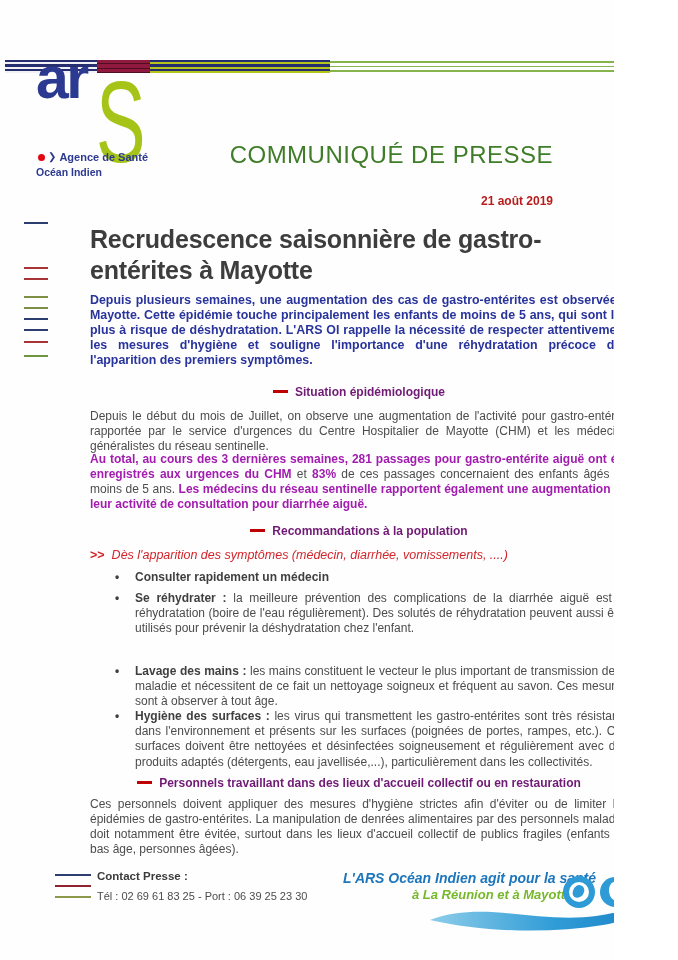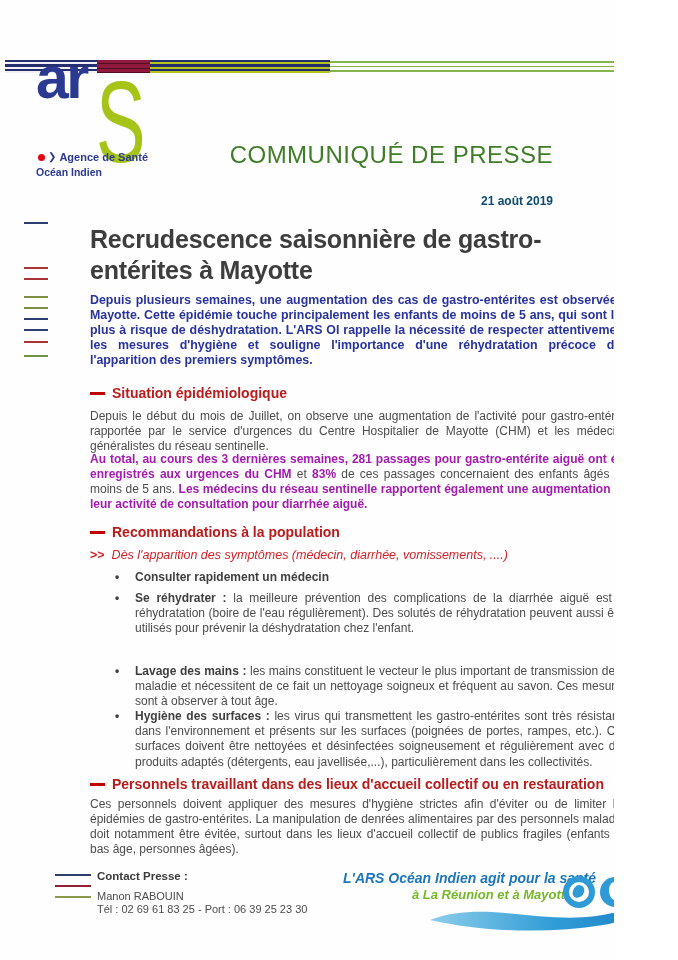--- a/index.html
+++ b/index.html
@@ -30,32 +30,32 @@
     transform:scale(0.58,0.9); transform-origin:left top; }
   .logo-subline { position:absolute; left:38px; top:151px; display:flex; align-items:center; gap:3px; }
   .logo-dot { width:7px; height:7px; border-radius:50%; background:#e30613; display:inline-block; }
   .logo-chevron { color:#2b3990; font-size:10px; font-weight:bold; line-height:1; }
   .logo-sub1 { color:#2b3990; font-size:11px; font-weight:bold; }
   .logo-sub2 { position:absolute; left:36px; top:166px; color:#2b3990; font-size:10.5px; font-weight:bold; }
 
   
   .doc-type { position:absolute; right:61px; top:141px; color:#3f7d28;
     font-size:24px; letter-spacing:0.5px; white-space:nowrap; }
-  .doc-date { position:absolute; right:61px; top:194px; color:#0c4a6e;
+  .doc-date { position:absolute; right:61px; top:194px; color:#b91c1c;
     font-size:12px; font-weight:bold; }
 
   
   .mdash { position:absolute; height:2.4px; }
 
   
   .blk { position:absolute; left:90px; width:538px; }
   .doc-title { font-size:25px; color:#3d3d3d; line-height:1.22; letter-spacing:-0.2px; }
   .lead { font-size:12.4px; font-weight:bold; color:#28339b; line-height:1.21;
     text-align:justify; }
-  .sec-h { font-size:14px; font-weight:bold; color:#b91c1c; }
+  .sec-h { font-size:12px; font-weight:bold; color:#701a75;text-align:center; }
   .sec-dash { display:inline-block; width:15px; height:3.2px; background:#c00000;
     margin-right:7px; vertical-align:3px; }
   .body-p { font-size:12px; color:#4c4c4c; line-height:1.25; text-align:justify; }
   .body-p b, .bullet-text b { color:#a21caf; }
   .sub-red { font-size:12.5px; color:#d2252b; }
   .sub-red .marker { font-style:normal; font-weight:bold; margin-right:7px; }
   .sub-red .txt { font-style:italic; }
   .bullet-row { display:flex; }
   .bullet-marker { width:20px; margin-left:25px; font-size:12px; color:#3f3f3f;
     font-weight:bold; flex:0 0 auto; }
@@ -156,21 +156,20 @@
     <span class="sec-dash"></span><span>Personnels travaillant dans des lieux d'accueil collectif ou en restauration</span>
   </div>
   <p class="blk body-p" style="top:797px">Ces personnels doivent appliquer des mesures d'hygiène strictes afin d'éviter ou de limiter les épidémies de gastro-entérites. La manipulation de denrées alimentaires par des personnels malades doit notamment être évitée, surtout dans les lieux d'accueil collectif de publics fragiles (enfants en bas âge, personnes âgées).</p>
 
   <div class="mdash" style="left:55px;top:874px;width:36px;background:#2c3e70"></div>
   <div class="mdash" style="left:55px;top:885px;width:36px;background:#8f2430"></div>
   <div class="mdash" style="left:55px;top:896px;width:36px;background:#8a9a4a"></div>
 
   <div class="contact">
     <div class="contact-label">Contact Presse :</div>
-    <div class="contact-line">Manon RABOUIN</div>
     <div class="contact-line">Tél : 02 69 61 83 25 - Port : 06 39 25 23 30</div>
   </div>
 
   <div class="tagline1">L'ARS Océan Indien agit pour la santé</div>
   <div class="tagline2">à La Réunion et à Mayotte</div>
   <div class="island-circle1">
       <div class="blob"></div>
     </div>
   <div class="island-circle2">
       <div class="blob"></div>

